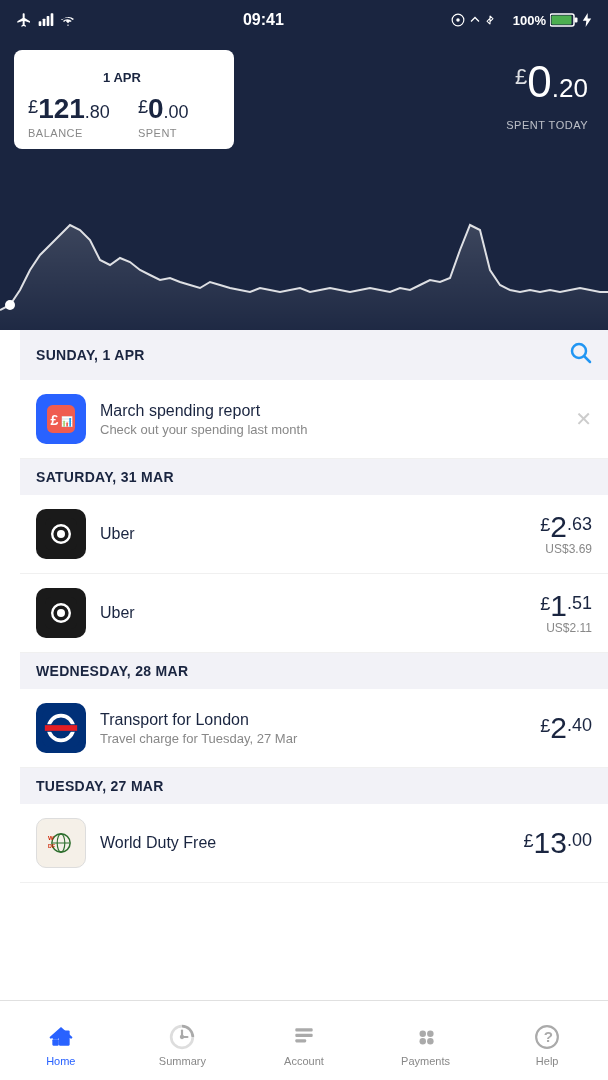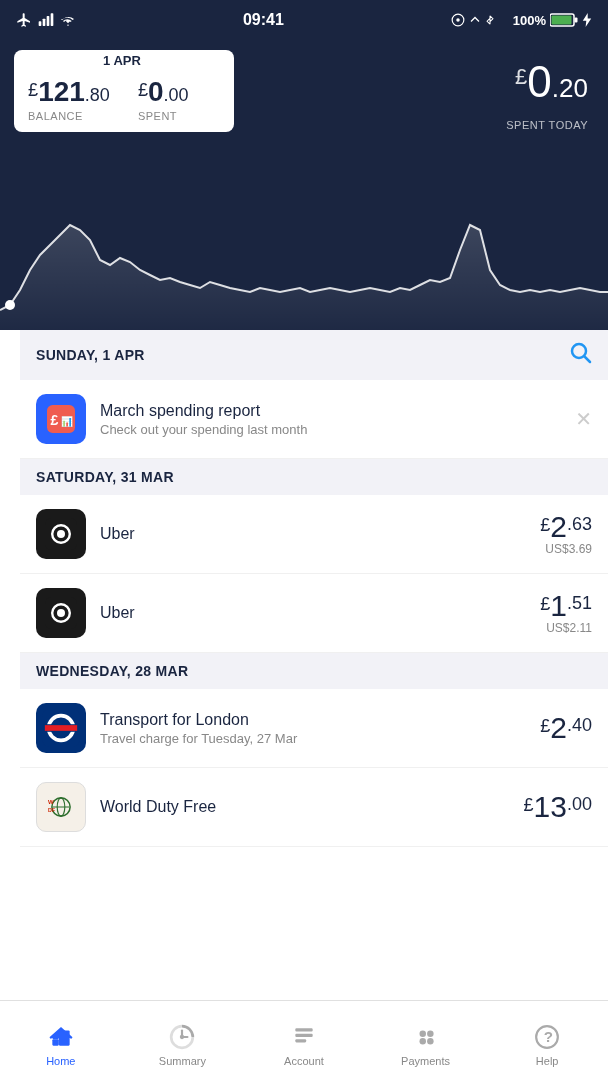--- a/index.html
+++ b/index.html
@@ -37,21 +37,21 @@
       overflow: hidden;
     }
 
     
     .balance-card {
       position: absolute;
       top: 10px;
       left: 14px;
       background: #fff;
       border-radius: 8px;
-      padding: 3px 18px 10px 14px;
+      padding: 20px 18px 10px 14px;
       z-index: 10;
       min-width: 220px;
     }
     .balance-card .date-label {
       font-size: 13px;
       font-weight: 700;
       color: #1a2540;
       text-align: center;
       margin-bottom: 8px;
     }
@@ -445,20 +445,23 @@
       <div class="tx-name">Transport for London</div>
       <div class="tx-sub">Travel charge for Tuesday, 27 Mar</div>
     </div>
     <div class="tx-amount">
       <div class="main-amount">
         <span style="font-size:18px;vertical-align:top;margin-top:4px;display:inline-block;">£</span><span class="int">2</span><span class="dec">.40</span>
       </div>
     </div>
   </div>
 
+  <div class="date-header">
+    <span class="date-text">TUESDAY, 27 MAR</span>
+  </div>
 
   <div class="transaction-item">
     <div class="icon-wrap icon-wdf" style="background:#f5f0e8;border:1px solid #ddd;">
 
       <svg width="38" height="38" viewBox="0 0 50 40">
         <rect width="50" height="40" fill="#f5f0e8"></rect>
 
         <circle cx="25" cy="20" r="12" fill="none" stroke="#2d6e2d" stroke-width="2"></circle>
         <ellipse cx="25" cy="20" rx="5" ry="12" fill="none" stroke="#2d6e2d" stroke-width="1.5"></ellipse>
         <line x1="14" y1="20" x2="36" y2="20" stroke="#2d6e2d" stroke-width="1.5"></line>

